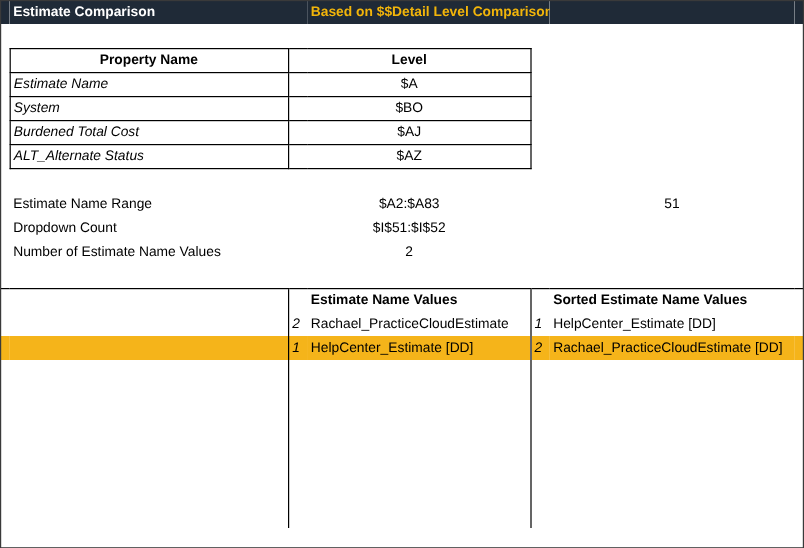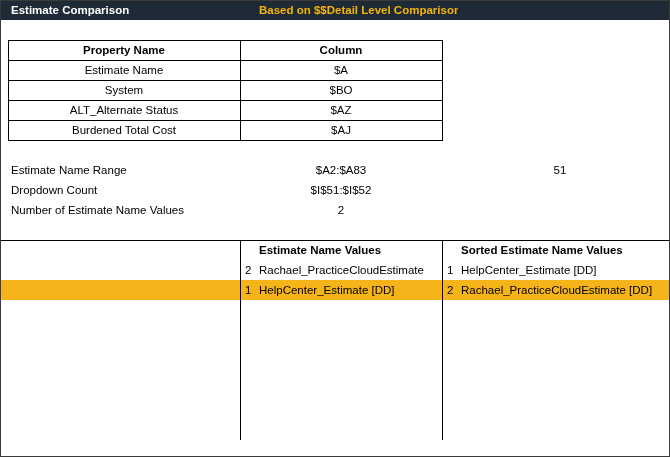--- a/index.html
+++ b/index.html
@@ -53,21 +53,21 @@
   .hdrbar td.gold {
     color: #f2b50a;
   }
   .bordered {
     border: 1px solid #000000;
     margin-left: 48px;
   }
   .bx-l { border-left: 1px solid #000000; }
   .bx-t { border-top: 1px solid #000000; }
   .center { text-align: center; }
-  .right { text-align: center; }
+  .right { text-align: left; font-style: italic; }
   .left { text-align: left; }
   .bold { font-weight: bold; }
   .hl {
     background: #f5b41a;
   }
   .outer-frame {
     position: absolute;
     left: 0; top: 0;
     width: 670px; height: 457px;
     border: 1px solid #3a3a3a;
@@ -107,21 +107,21 @@
       <td></td>
       <td></td>
       <td></td>
       <td></td>
       <td></td>
     </tr>
 
     <tr>
       <td></td>
       <td class="bordered center bold">Property Name</td>
-      <td class="bordered center bold" colspan="2">Column</td>
+      <td class="bordered center bold" colspan="2">Level</td>
       <td></td>
       <td></td>
       <td></td>
     </tr>
 
     <tr>
       <td></td>
       <td class="bordered right">Estimate Name</td>
       <td class="bordered center" colspan="2">$A</td>
       <td></td>
@@ -131,30 +131,30 @@
     <tr>
       <td></td>
       <td class="bordered right">System</td>
       <td class="bordered center" colspan="2">$BO</td>
       <td></td>
       <td></td>
       <td></td>
     </tr>
     <tr>
       <td></td>
+      <td class="bordered right">Burdened Total Cost</td>
+      <td class="bordered center" colspan="2">$AJ</td>
+      <td></td>
+      <td></td>
+      <td></td>
+    </tr>
+    <tr>
+      <td></td>
       <td class="bordered right">ALT_Alternate Status</td>
       <td class="bordered center" colspan="2">$AZ</td>
-      <td></td>
-      <td></td>
-      <td></td>
-    </tr>
-    <tr>
-      <td></td>
-      <td class="bordered right">Burdened Total Cost</td>
-      <td class="bordered center" colspan="2">$AJ</td>
       <td></td>
       <td></td>
       <td></td>
     </tr>
 
     <tr>
       <td></td>
       <td></td>
       <td></td>
       <td></td>

